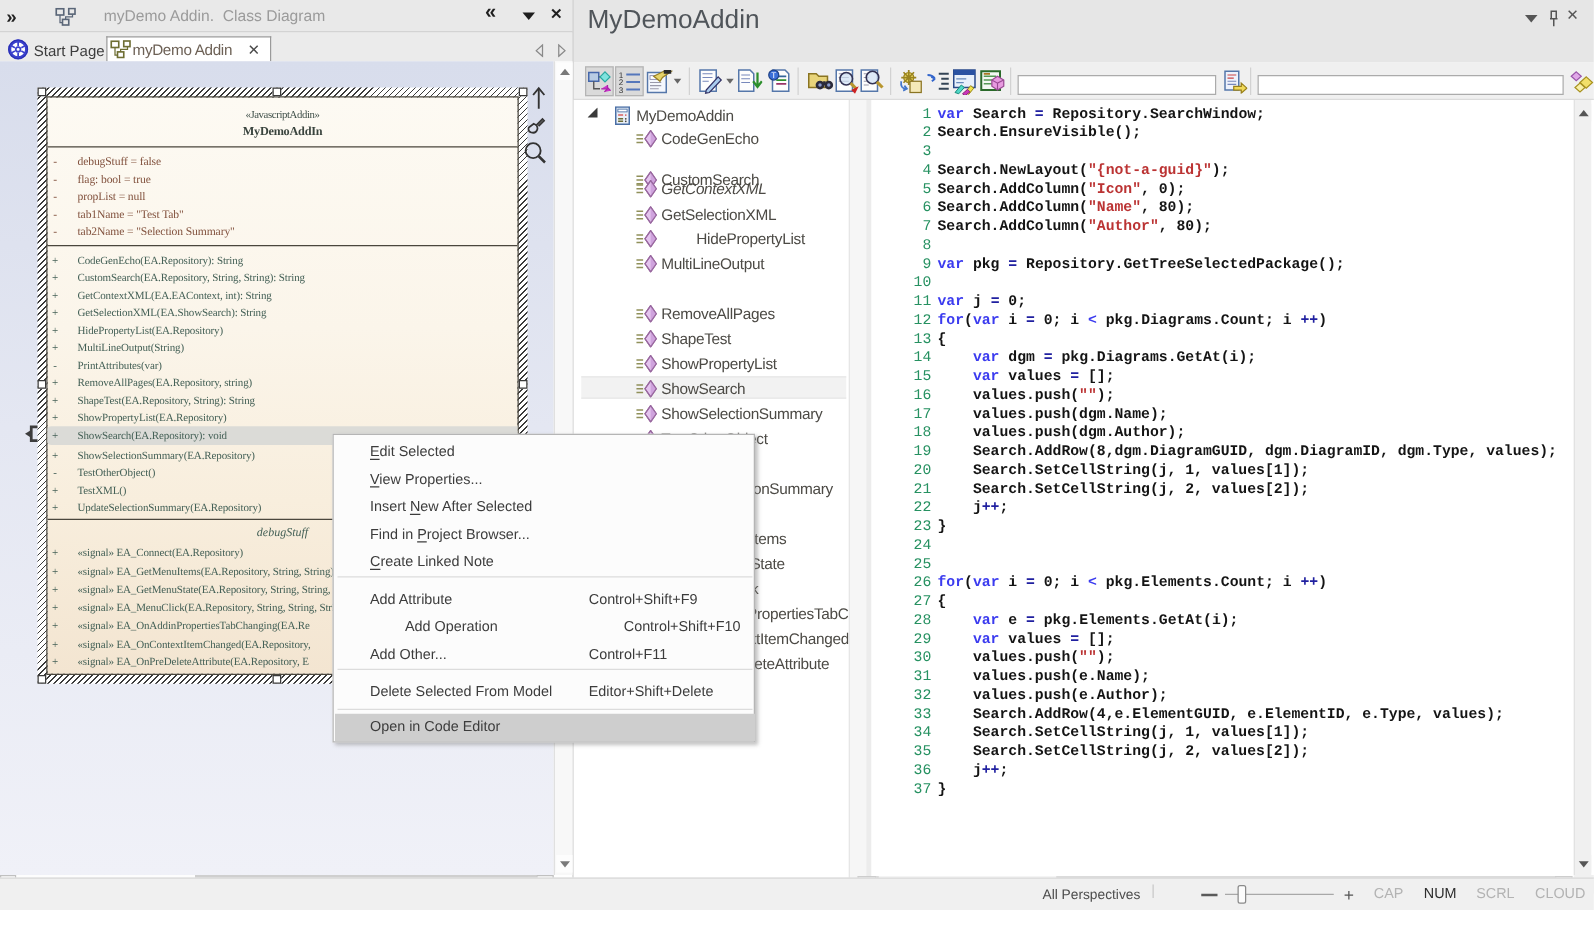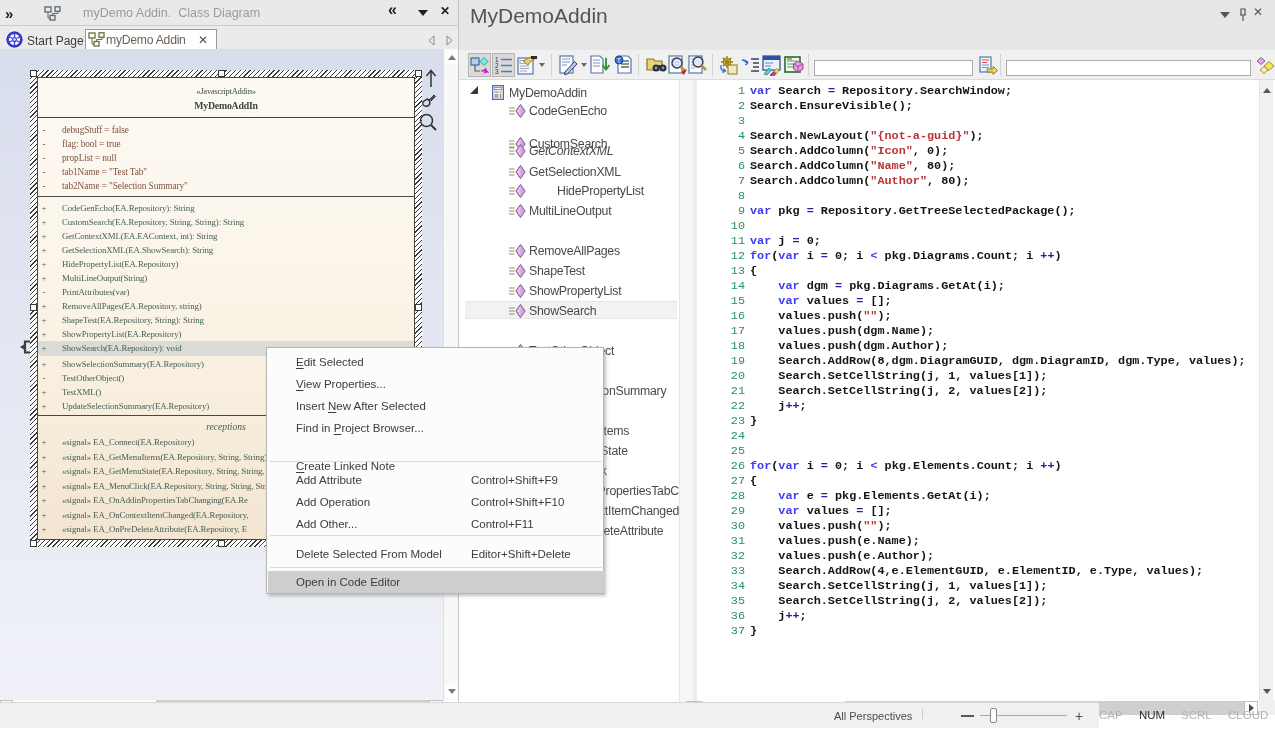--- a/index.html
+++ b/index.html
@@ -42,21 +42,21 @@
   
   #menu { left:266px; top:347px; width:338px; height:247px; background:#fcfcfc;
     border:1px solid #b5b5b5; box-shadow:2px 2px 3px rgba(120,120,120,0.45);
     font-size:11.5px; color:#3c3c3c; z-index:50; }
   .mi { position:absolute; left:1px; width:336px; height:22px; line-height:22px; }
   .mi .lab { position:absolute; left:28px; }
   .mi .sc { position:absolute; left:203px; }
   .msep { position:absolute; left:3px; width:332px; height:1px; background:#dcdcdc; }
   u { text-decoration:underline; text-underline-offset:1.5px; }
   
-  #status { left:0; top:702px; width:1099px; height:26px; background:#f0f0f0;
+  #status { left:0; top:702px; width:1275px; height:26px; background:#f0f0f0;
     border-top:1px solid #d8d8d8; font-size:11.5px; color:#4c4c4c; }
 </style>
 </head>
 <body>
 <div class="abs" id="titlebar">
   <div class="abs" style="left:5px;top:5px;width:24px;height:18px;font-size:15px;font-weight:bold;color:#222;letter-spacing:-3px;">» </div>
   <svg class="abs" style="left:44px;top:6px;" width="17" height="15" viewBox="0 0 17 15">
     <g fill="none" stroke="#5a6678" stroke-width="1.3">
       <rect x="1" y="1" width="6" height="5"></rect>
       <rect x="11" y="0.8" width="5" height="4.5"></rect>
@@ -180,21 +180,21 @@
     <div class="crow" style="top:307px;">
         <span class="sg">+</span>
         <span class="nm">TestXML()</span>
       </div>
     <div class="crow" style="top:321px;">
         <span class="sg">+</span>
         <span class="nm">UpdateSelectionSummary(EA.Repository)</span>
       </div>
     <div class="sep" style="top:337px;"></div>
 
-    <div class="abs" style="left:0;top:343px;width:100%;text-align:center;font-size:9.6px;font-style:italic;color:#456157;">receptions</div>
+    <div class="abs" style="left:0;top:343px;width:100%;text-align:center;font-size:9.6px;font-style:italic;color:#456157;">debugStuff</div>
     <div class="crow" style="top:357px;">
         <span class="sg">+</span>
         <span class="nm">«signal» EA_Connect(EA.Repository)</span>
       </div>
     <div class="crow" style="top:371.5px;">
         <span class="sg">+</span>
         <span class="nm">«signal» EA_GetMenuItems(EA.Repository, String, String)</span>
       </div>
     <div class="crow" style="top:386px;">
         <span class="sg">+</span>
@@ -437,20 +437,26 @@
     <svg class="abs" style="left:50px;top:3px;" width="18" height="14" viewBox="0 0 18 14">
         <use href="#opicon"></use>
       </svg>
     <span class="abs" style="left:70px;">ShowPropertyList</span>
   </div>
   <div class="trow" style="top:221px;">
     <svg class="abs" style="left:50px;top:3px;" width="18" height="14" viewBox="0 0 18 14">
         <use href="#opicon"></use>
       </svg>
     <span class="abs" style="left:70px;">ShowSearch</span>
+  </div>
+  <div class="trow" style="top:241px;">
+    <svg class="abs" style="left:50px;top:3px;" width="18" height="14" viewBox="0 0 18 14">
+        <use href="#opicon"></use>
+      </svg>
+    <span class="abs" style="left:70px;">ShowSelectionSummary</span>
   </div>
   <div class="trow" style="top:261px;">
     <svg class="abs" style="left:50px;top:3px;" width="18" height="14" viewBox="0 0 18 14">
         <use href="#opicon"></use>
       </svg>
     <span class="abs" style="left:70px;">TestOtherObject</span>
   </div>
   <div class="trow" style="top:281px;">
     <svg class="abs" style="left:50px;top:3px;" width="18" height="14" viewBox="0 0 18 14">
         <use href="#opicon"></use>
@@ -598,29 +604,29 @@
     </div>
   <div class="mi" style="top:47px;">
       <span class="lab">Insert <u>N</u>ew After Selected</span>
     </div>
   <div class="mi" style="top:25px;">
       <span class="lab"><u>V</u>iew Properties...</span>
     </div>
   <div class="mi" style="top:69px;">
       <span class="lab">Find in <u>P</u>roject Browser...</span>
     </div>
-  <div class="mi" style="top:107px;">
+  <div class="mi" style="top:91px;">
       <span class="lab"><u>C</u>reate Linked Note</span>
     </div>
   <div class="msep" style="top:113px;"></div>
   <div class="mi" style="top:121px;">
       <span class="lab">Add Attribute</span>
       <span class="sc">Control+Shift+F9</span>
     </div>
-  <div class="mi" style="top:143px;">
+  <div class="mi" style="top:143px;margin-left:28px;">
       <span class="lab">Add Operation</span>
       <span class="sc">Control+Shift+F10</span>
     </div>
   <div class="mi" style="top:165px;">
       <span class="lab">Add Other...</span>
       <span class="sc">Control+F11</span>
     </div>
   <div class="msep" style="top:187px;"></div>
   <div class="mi" style="top:195px;">
       <span class="lab">Delete Selected From Model</span>

